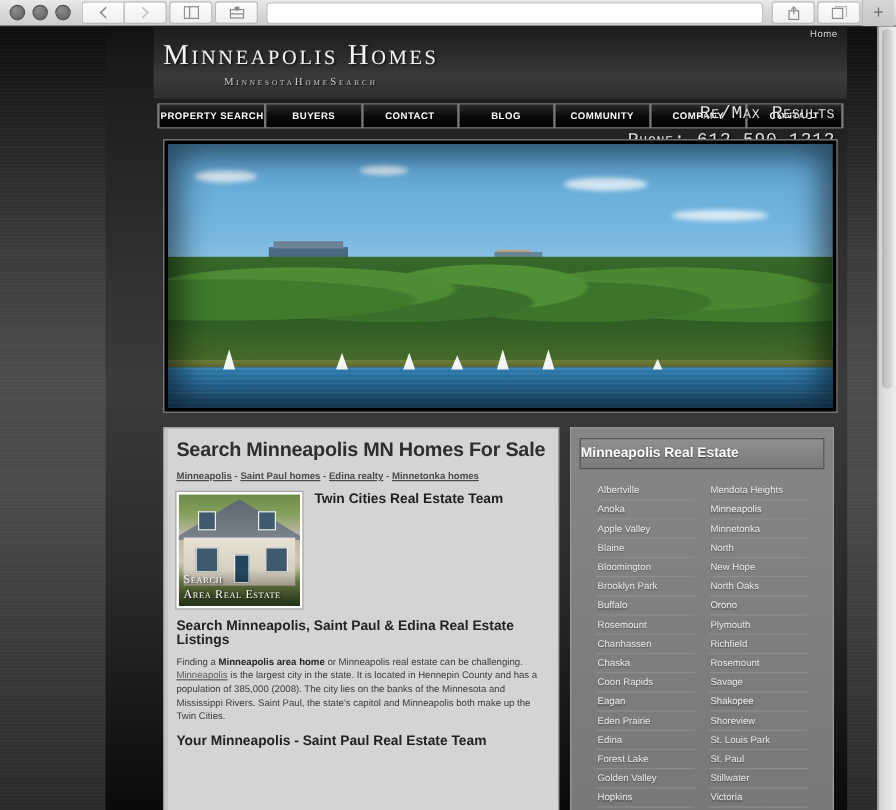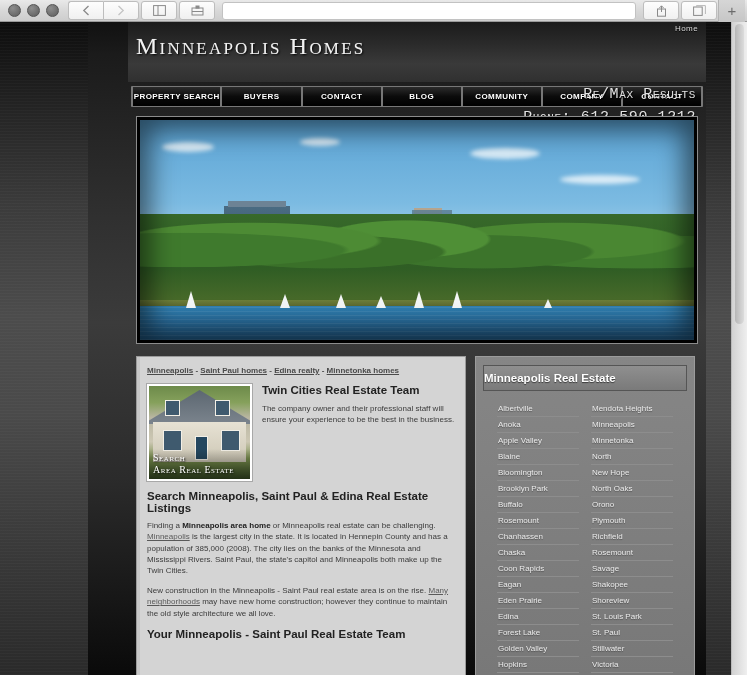--- a/index.html
+++ b/index.html
@@ -278,20 +278,21 @@
   </div>
 
   <div class="page-bg"></div>
 
   <div class="site">
 
     <div class="header">
       <a class="home-link">Home</a>
       <div class="logo-block">
         <div class="logo-main">Minneapolis Homes</div>
+        <div class="logo-sub">MinnesotaHomeSearch</div>
       </div>
       <div class="hdr-right">
         <div>Re/Max Results</div>
         <div>Phone: 612-590-1212</div>
       </div>
     </div>
 
     <div class="nav">
       <div class="nav-item wide">PROPERTY SEARCH</div>
       <div class="nav-item">BUYERS</div>
@@ -343,20 +344,21 @@
         <div class="sail" style="left:312px;"></div>
         <div class="sail" style="left:404px;border-bottom-width:9px;border-left-width:4px;border-right-width:4px;"></div>
 
         <div class="hero-vig"></div>
       </div>
     </div>
 
     <div class="content">
 
       <div class="col-main">
+        <h1>Search Minneapolis MN Homes For Sale</h1>
 
         <div class="crumbs">
           <a>Minneapolis</a><span> - </span><a>Saint Paul homes</a><span> - </span><a>Edina realty</a><span> - </span><a>Minnetonka homes</a>
         </div>
 
         <div class="intro">
           <div class="house-photo">
             <div class="roof"></div>
             <div class="win" style="left:16px;top:14px;width:13px;height:14px;"></div>
             <div class="win" style="left:66px;top:14px;width:13px;height:14px;"></div>
@@ -365,28 +367,26 @@
             <div class="win" style="left:72px;top:44px;width:17px;height:19px;"></div>
             <div class="door"></div>
             <div class="photo-caption">
               <div>Search</div>
               <div>Area Real Estate</div>
             </div>
           </div>
 
           <div class="intro-text">
             <h2>Twin Cities Real Estate Team</h2>
-            <p>The company owner and their professional staff will ensure your experience to be the best in the business.</p>
           </div>
         </div>
 
         <div class="body-sec">
           <h2>Search Minneapolis, Saint Paul &amp; Edina Real Estate Listings</h2>
           <p><span>Finding a </span><b>Minneapolis area home</b><span> or Minneapolis real estate can be challenging. </span><a>Minneapolis</a><span> is the largest city in the state. It is located in Hennepin County and has a population of 385,000 (2008). The city lies on the banks of the Minnesota and Mississippi Rivers. Saint Paul, the state's capitol and Minneapolis both make up the Twin Cities.</span></p>
-          <p><span>New construction in the Minneapolis - Saint Paul real estate area is on the rise. </span><a>Many neighborhoods</a><span> may have new home construction; however they continue to maintain the old style architecture we all love.</span></p>
         </div>
 
         <div class="body-sec">
           <h2>Your Minneapolis - Saint Paul Real Estate Team</h2>
 
         </div>
       </div>
 
       <div class="col-side">
         <div class="side-head">Minneapolis Real Estate</div>

